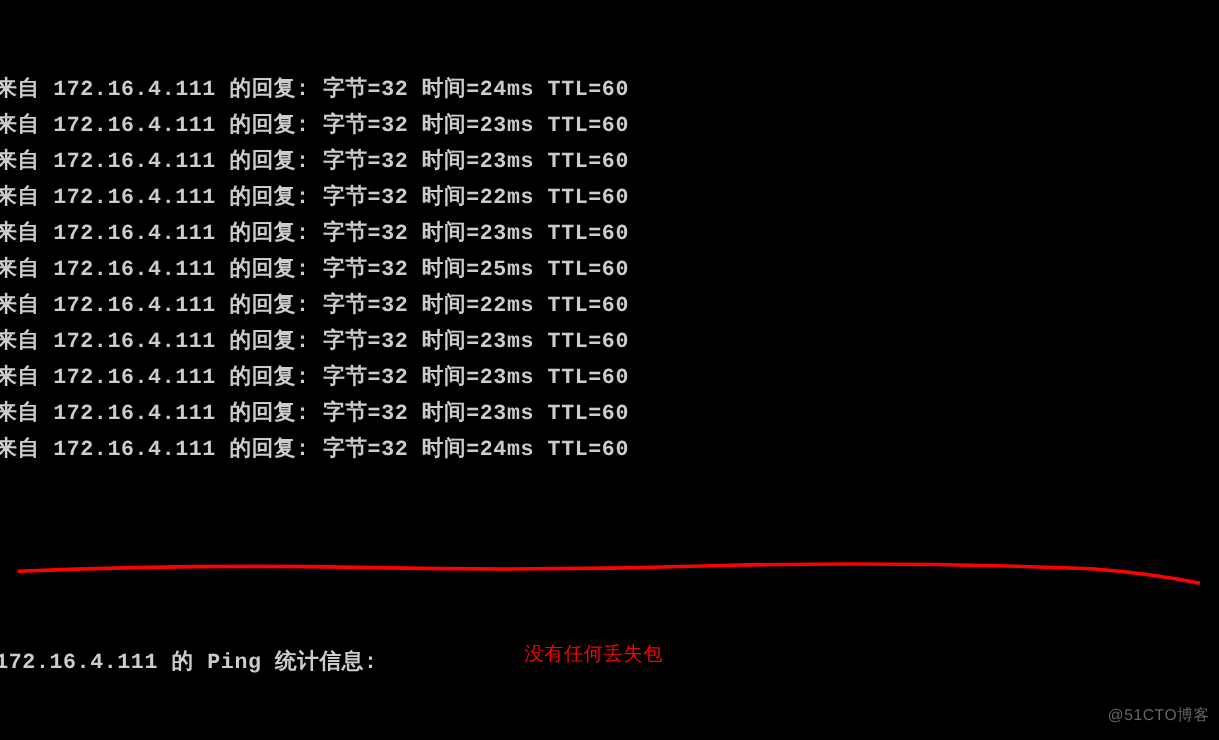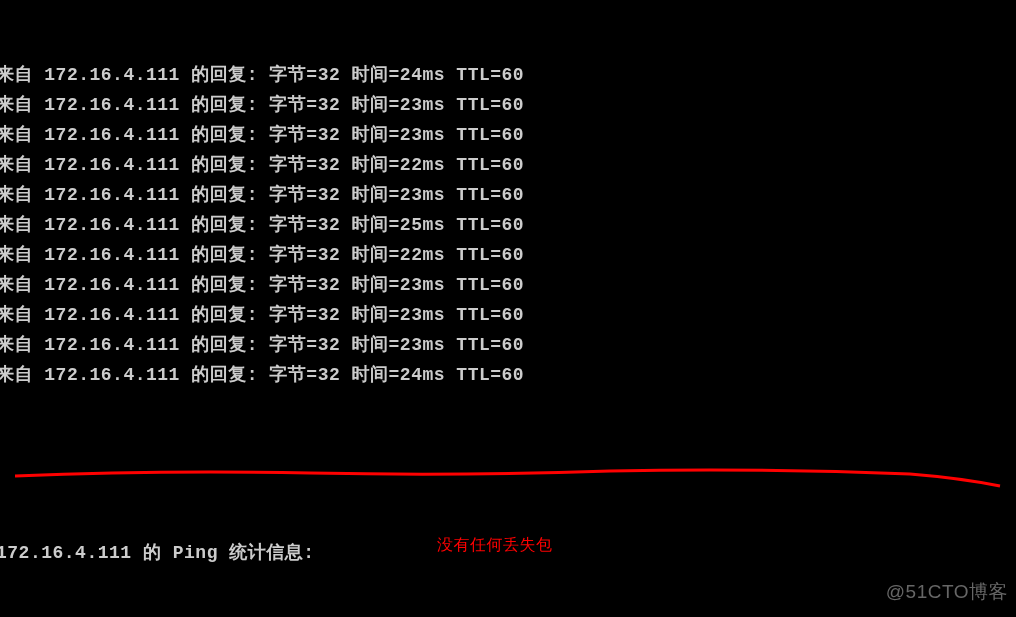--- a/index.html
+++ b/index.html
@@ -53,21 +53,21 @@
     }
     .red-line svg {
       width: 100%;
       height: 100%;
     }
     .watermark {
       position: absolute;
       right: 8px;
       bottom: 12px;
       color: #666666;
-      font-size: 19px;
+      font-size: 13px;
       font-family: 'Microsoft YaHei', sans-serif;
       font-weight: normal;
     }
   </style>
 </head>
 <body>
 
 <div class="terminal">
   <div id="ping-lines"><div class="ping-line">来自 172.16.4.111 的回复: 字节=32 时间=24ms TTL=60</div><div class="ping-line">来自 172.16.4.111 的回复: 字节=32 时间=23ms TTL=60</div><div class="ping-line">来自 172.16.4.111 的回复: 字节=32 时间=23ms TTL=60</div><div class="ping-line">来自 172.16.4.111 的回复: 字节=32 时间=22ms TTL=60</div><div class="ping-line">来自 172.16.4.111 的回复: 字节=32 时间=23ms TTL=60</div><div class="ping-line">来自 172.16.4.111 的回复: 字节=32 时间=25ms TTL=60</div><div class="ping-line">来自 172.16.4.111 的回复: 字节=32 时间=22ms TTL=60</div><div class="ping-line">来自 172.16.4.111 的回复: 字节=32 时间=23ms TTL=60</div><div class="ping-line">来自 172.16.4.111 的回复: 字节=32 时间=23ms TTL=60</div><div class="ping-line">来自 172.16.4.111 的回复: 字节=32 时间=23ms TTL=60</div><div class="ping-line">来自 172.16.4.111 的回复: 字节=32 时间=24ms TTL=60</div></div>
   <div class="stats-section">

